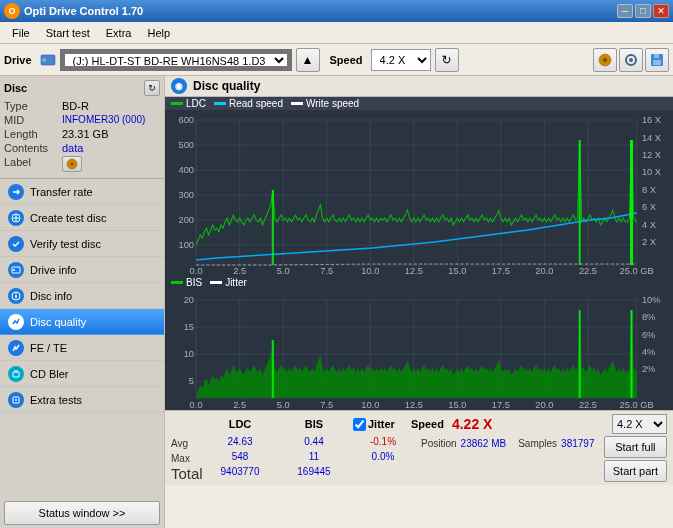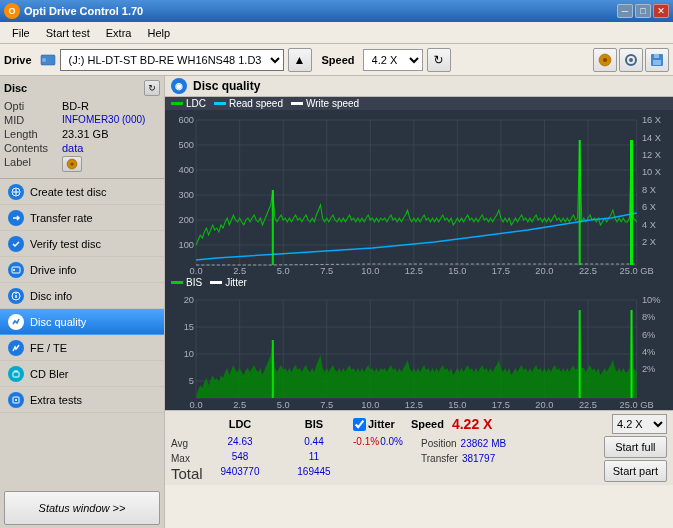--- a/index.html
+++ b/index.html
@@ -77,21 +77,21 @@
       gap: 4px;
     }
     .drive-label {
       font-size: 11px;
       font-weight: bold;
       margin-right: 4px;
     }
     .drive-select {
       height: 22px;
       font-size: 11px;
-      border: 1px solid #737373;
+      border: 5px solid #737373;
       background: white;
       padding: 0 4px;
       min-width: 220px;
     }
     .toolbar-btn {
       height: 24px;
       width: 24px;
       border: 1px solid #999;
       background: linear-gradient(to bottom, #f5f5f5, #e0e0e0);
       border-radius: 2px;
@@ -202,27 +202,27 @@
       font-size: 9px;
       flex-shrink: 0;
     }
     .nav-icon.blue { background: #1a78e0; color: white; }
     .nav-icon.active-icon { background: white; color: #1a78e0; }
     .nav-icon.cyan { background: #00aacc; color: white; }
 
     
     .status-btn {
       margin: 4px;
-      height: 34px;
+      height: 24px;
       border: 1px solid #999;
       background: linear-gradient(to bottom, #f5f5f5, #e0e0e0);
       border-radius: 2px;
       cursor: pointer;
       font-size: 11px;
-      display: flex; align-items: center; justify-content: center; font-style: italic;
+      display: flex; align-items: center; justify-content: center;
     }
 
     
     .chart-area {
       flex: 1;
       background: #f0ece4;
       display: flex;
       flex-direction: column;
     }
 
@@ -371,21 +371,21 @@
 <div class="main-content">
 
   <div class="sidebar">
 
     <div class="disc-panel">
       <div class="disc-panel-header">
         <span class="disc-title">Disc</span>
         <button class="disc-refresh-btn">↻</button>
       </div>
       <div class="disc-info-row">
-        <span class="disc-info-label">Opti</span>
+        <span class="disc-info-label">Type</span>
         <span class="disc-info-value black">BD-R</span>
       </div>
       <div class="disc-info-row">
         <span class="disc-info-label">MID</span>
         <span class="disc-info-value" style="font-size:10px;">INFOMER30 (000)</span>
       </div>
       <div class="disc-info-row">
         <span class="disc-info-label">Length</span>
         <span class="disc-info-value black">23.31 GB</span>
       </div>
@@ -401,34 +401,34 @@
               <circle cx="7" cy="6" r="1.5" fill="#884400"></circle>
             </svg>
         </button>
       </div>
     </div>
 
     <div>
       <div class="nav-item">
         <div class="nav-icon blue">
           <svg width="10" height="10" viewBox="0 0 10 10">
+              <path d="M2 5 L8 5 M6 3 L8 5 L6 7" stroke="white" stroke-width="1.5" fill="none"></path>
+            </svg>
+        </div>
+        <span>Transfer rate</span>
+      </div>
+      <div class="nav-item">
+        <div class="nav-icon blue">
+          <svg width="10" height="10" viewBox="0 0 10 10">
               <circle cx="5" cy="5" r="4" fill="none" stroke="white" stroke-width="1"></circle>
               <line x1="5" y1="2" x2="5" y2="8" stroke="white" stroke-width="1"></line>
               <line x1="2" y1="5" x2="8" y2="5" stroke="white" stroke-width="1"></line>
             </svg>
         </div>
         <span>Create test disc</span>
-      </div>
-      <div class="nav-item">
-        <div class="nav-icon blue">
-          <svg width="10" height="10" viewBox="0 0 10 10">
-              <path d="M2 5 L8 5 M6 3 L8 5 L6 7" stroke="white" stroke-width="1.5" fill="none"></path>
-            </svg>
-        </div>
-        <span>Transfer rate</span>
       </div>
       <div class="nav-item">
         <div class="nav-icon blue">
           <svg width="10" height="10" viewBox="0 0 10 10">
               <path d="M2 5 L4 7 L8 3" stroke="white" stroke-width="1.5" fill="none"></path>
             </svg>
         </div>
         <span>Verify test disc</span>
       </div>
       <div class="nav-item">
@@ -728,32 +728,32 @@
         <div style="display:flex; flex-direction:column; gap:1px; width:70px; text-align:center;">
           <div style="font-size:10px; color:#0000cc; height:14px;">24.63</div>
           <div style="font-size:10px; color:#0000cc; height:14px;">548</div>
           <div style="font-size:10px; color:#0000cc; height:14px;">9403770</div>
         </div>
         <div style="display:flex; flex-direction:column; gap:1px; width:70px; text-align:center;">
           <div style="font-size:10px; color:#0000cc; height:14px;">0.44</div>
           <div style="font-size:10px; color:#0000cc; height:14px;">11</div>
           <div style="font-size:10px; color:#0000cc; height:14px;">169445</div>
         </div>
-        <div style="display:flex; flex-direction:row; gap:1px; width:60px; text-align:center;">
+        <div style="display:flex; flex-direction:column; gap:1px; width:60px; text-align:center;">
           <div style="font-size:10px; color:#cc0000; height:14px;">-0.1%</div>
           <div style="font-size:10px; color:#0000cc; height:14px;">0.0%</div>
           <div style="font-size:10px; height:14px;"></div>
         </div>
-        <div style="display:flex; flex-direction:column; gap:1px; margin-left:4px;">
+        <div style="display:flex; flex-direction:row; gap:12px; margin-left:4px;">
           <div style="font-size:10px; height:14px; display:flex; align-items:center; gap:4px;">
             <span style="color:#333;">Position</span>
             <span style="color:#0000cc;">23862 MB</span>
           </div>
           <div style="font-size:10px; height:14px; display:flex; align-items:center; gap:4px;">
-            <span style="color:#333;">Transfer</span>
+            <span style="color:#333;">Samples</span>
             <span style="color:#0000cc;">381797</span>
           </div>
         </div>
         <div style="display:flex; flex-direction:column; gap:2px; margin-left:auto;">
           <button class="ctrl-btn">Start full</button>
           <button class="ctrl-btn">Start part</button>
         </div>
       </div>
     </div>
 

